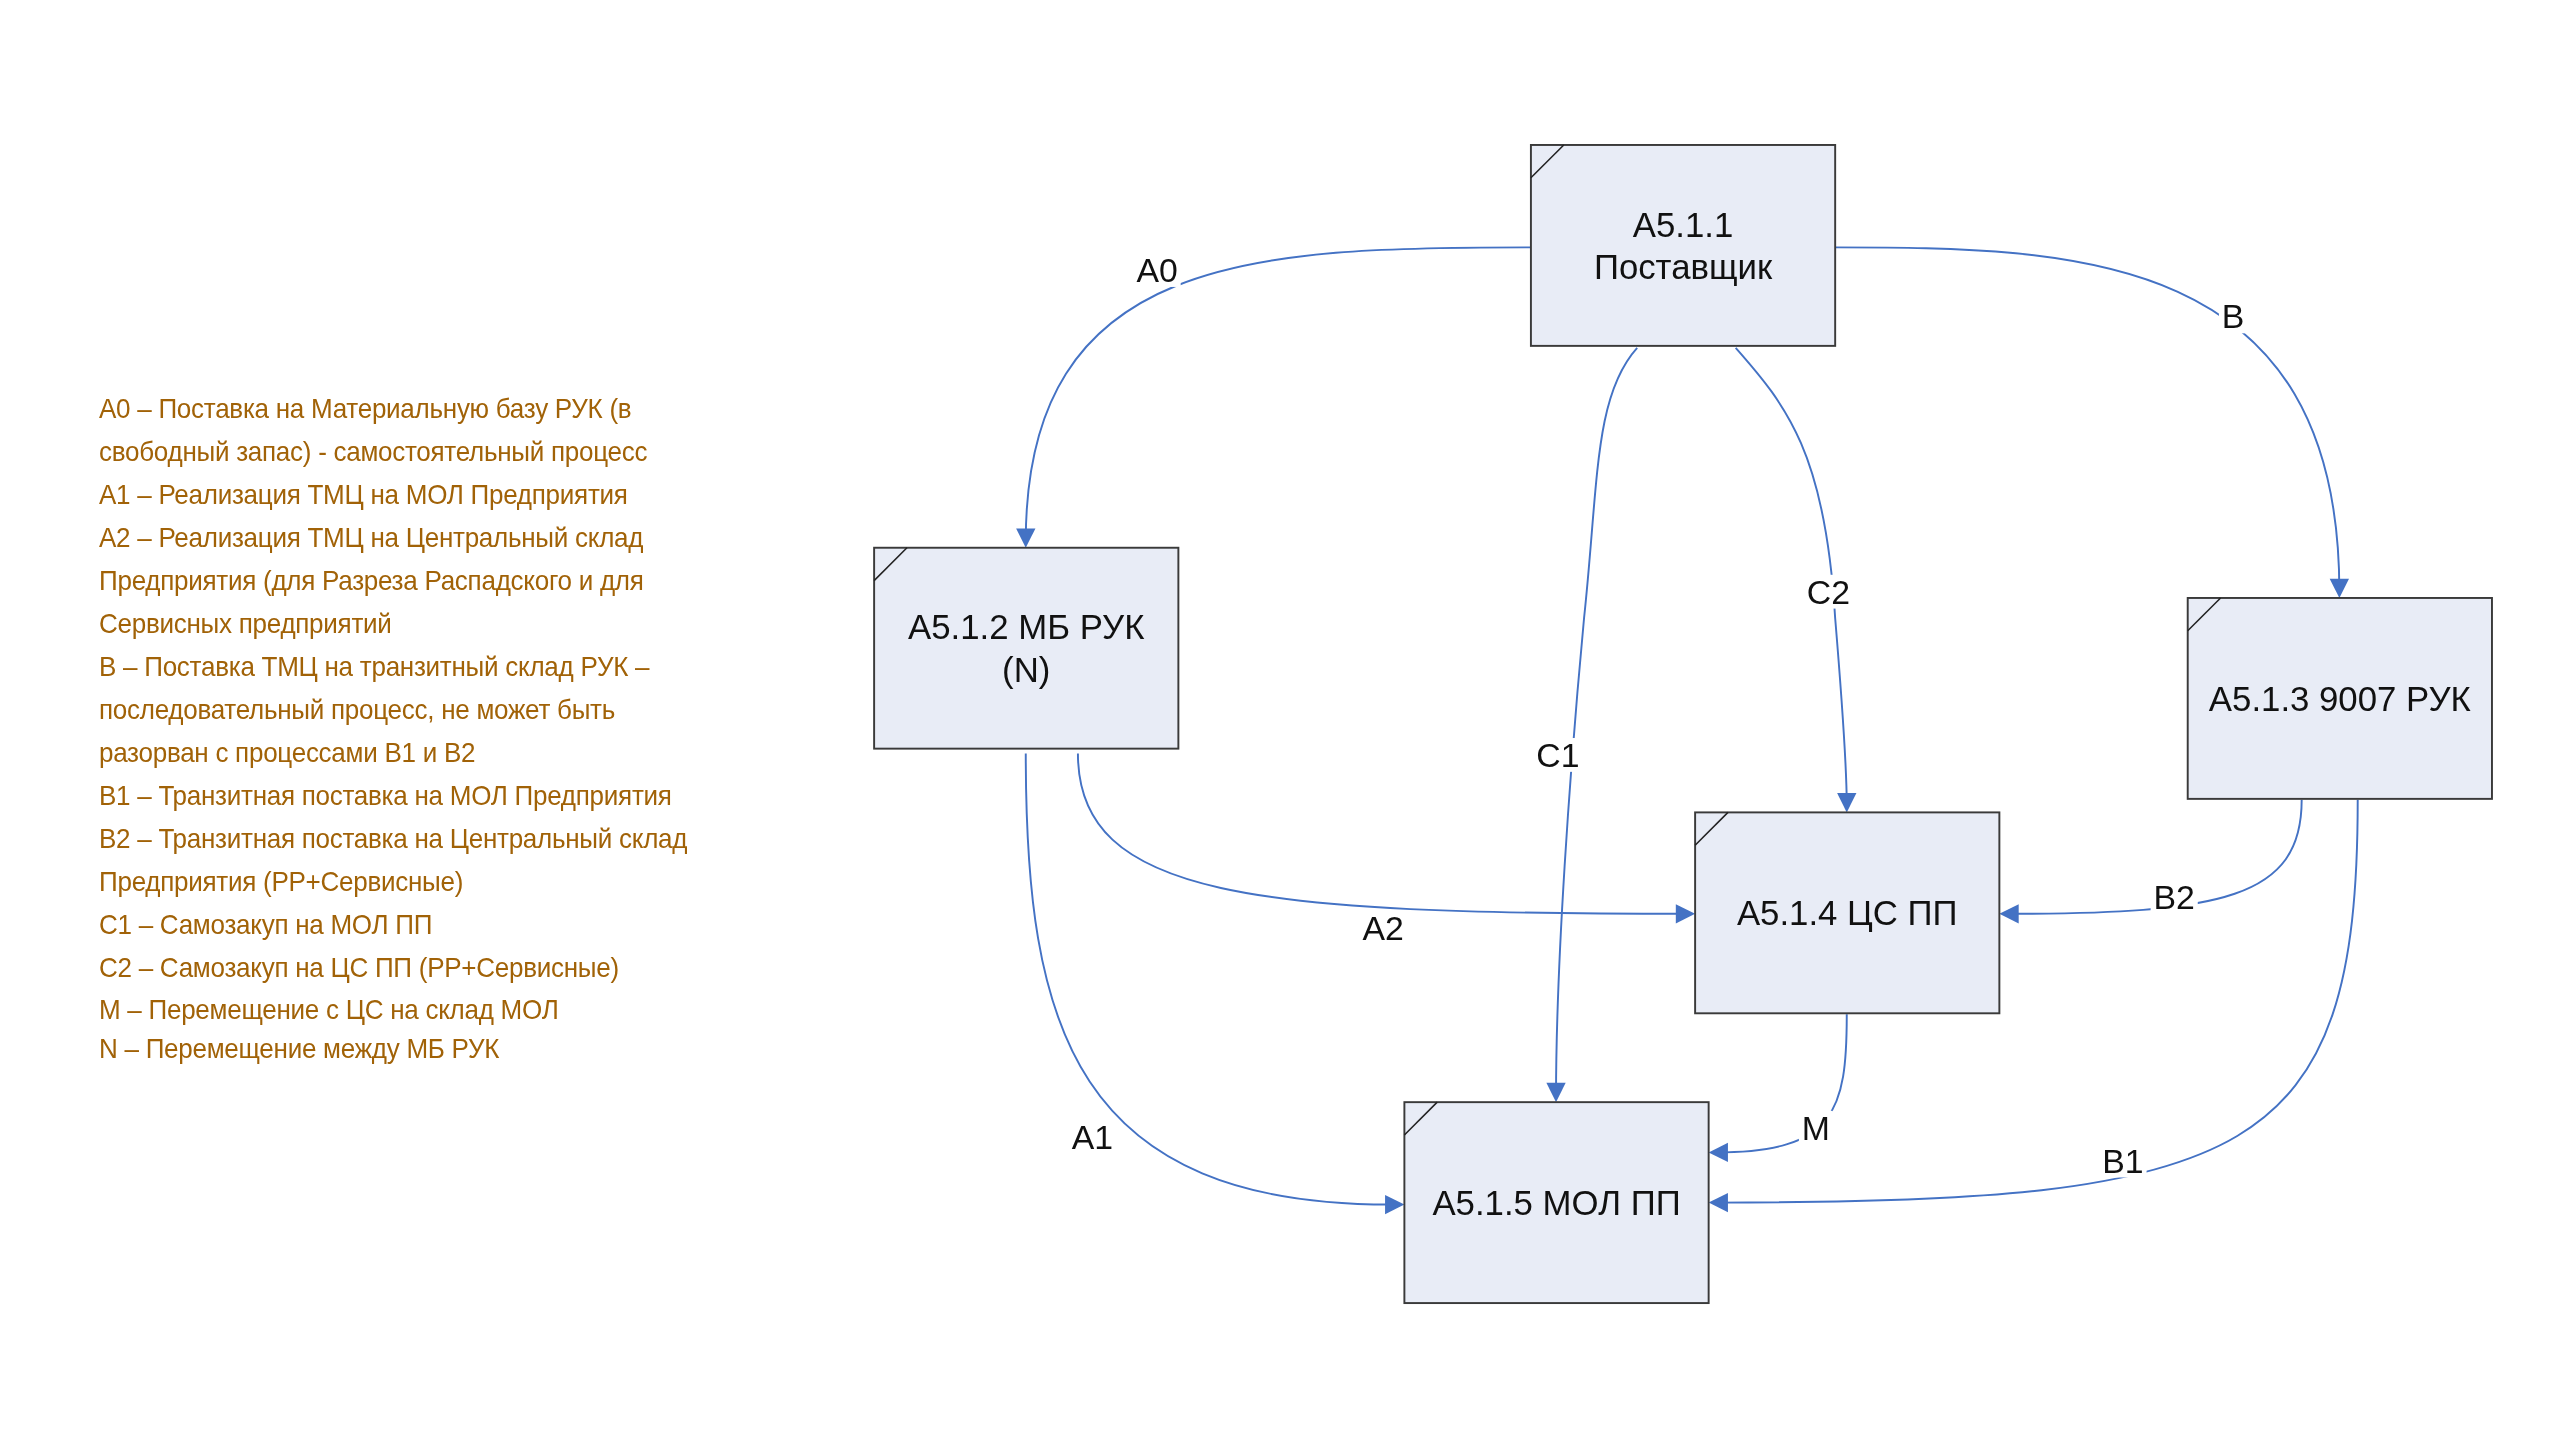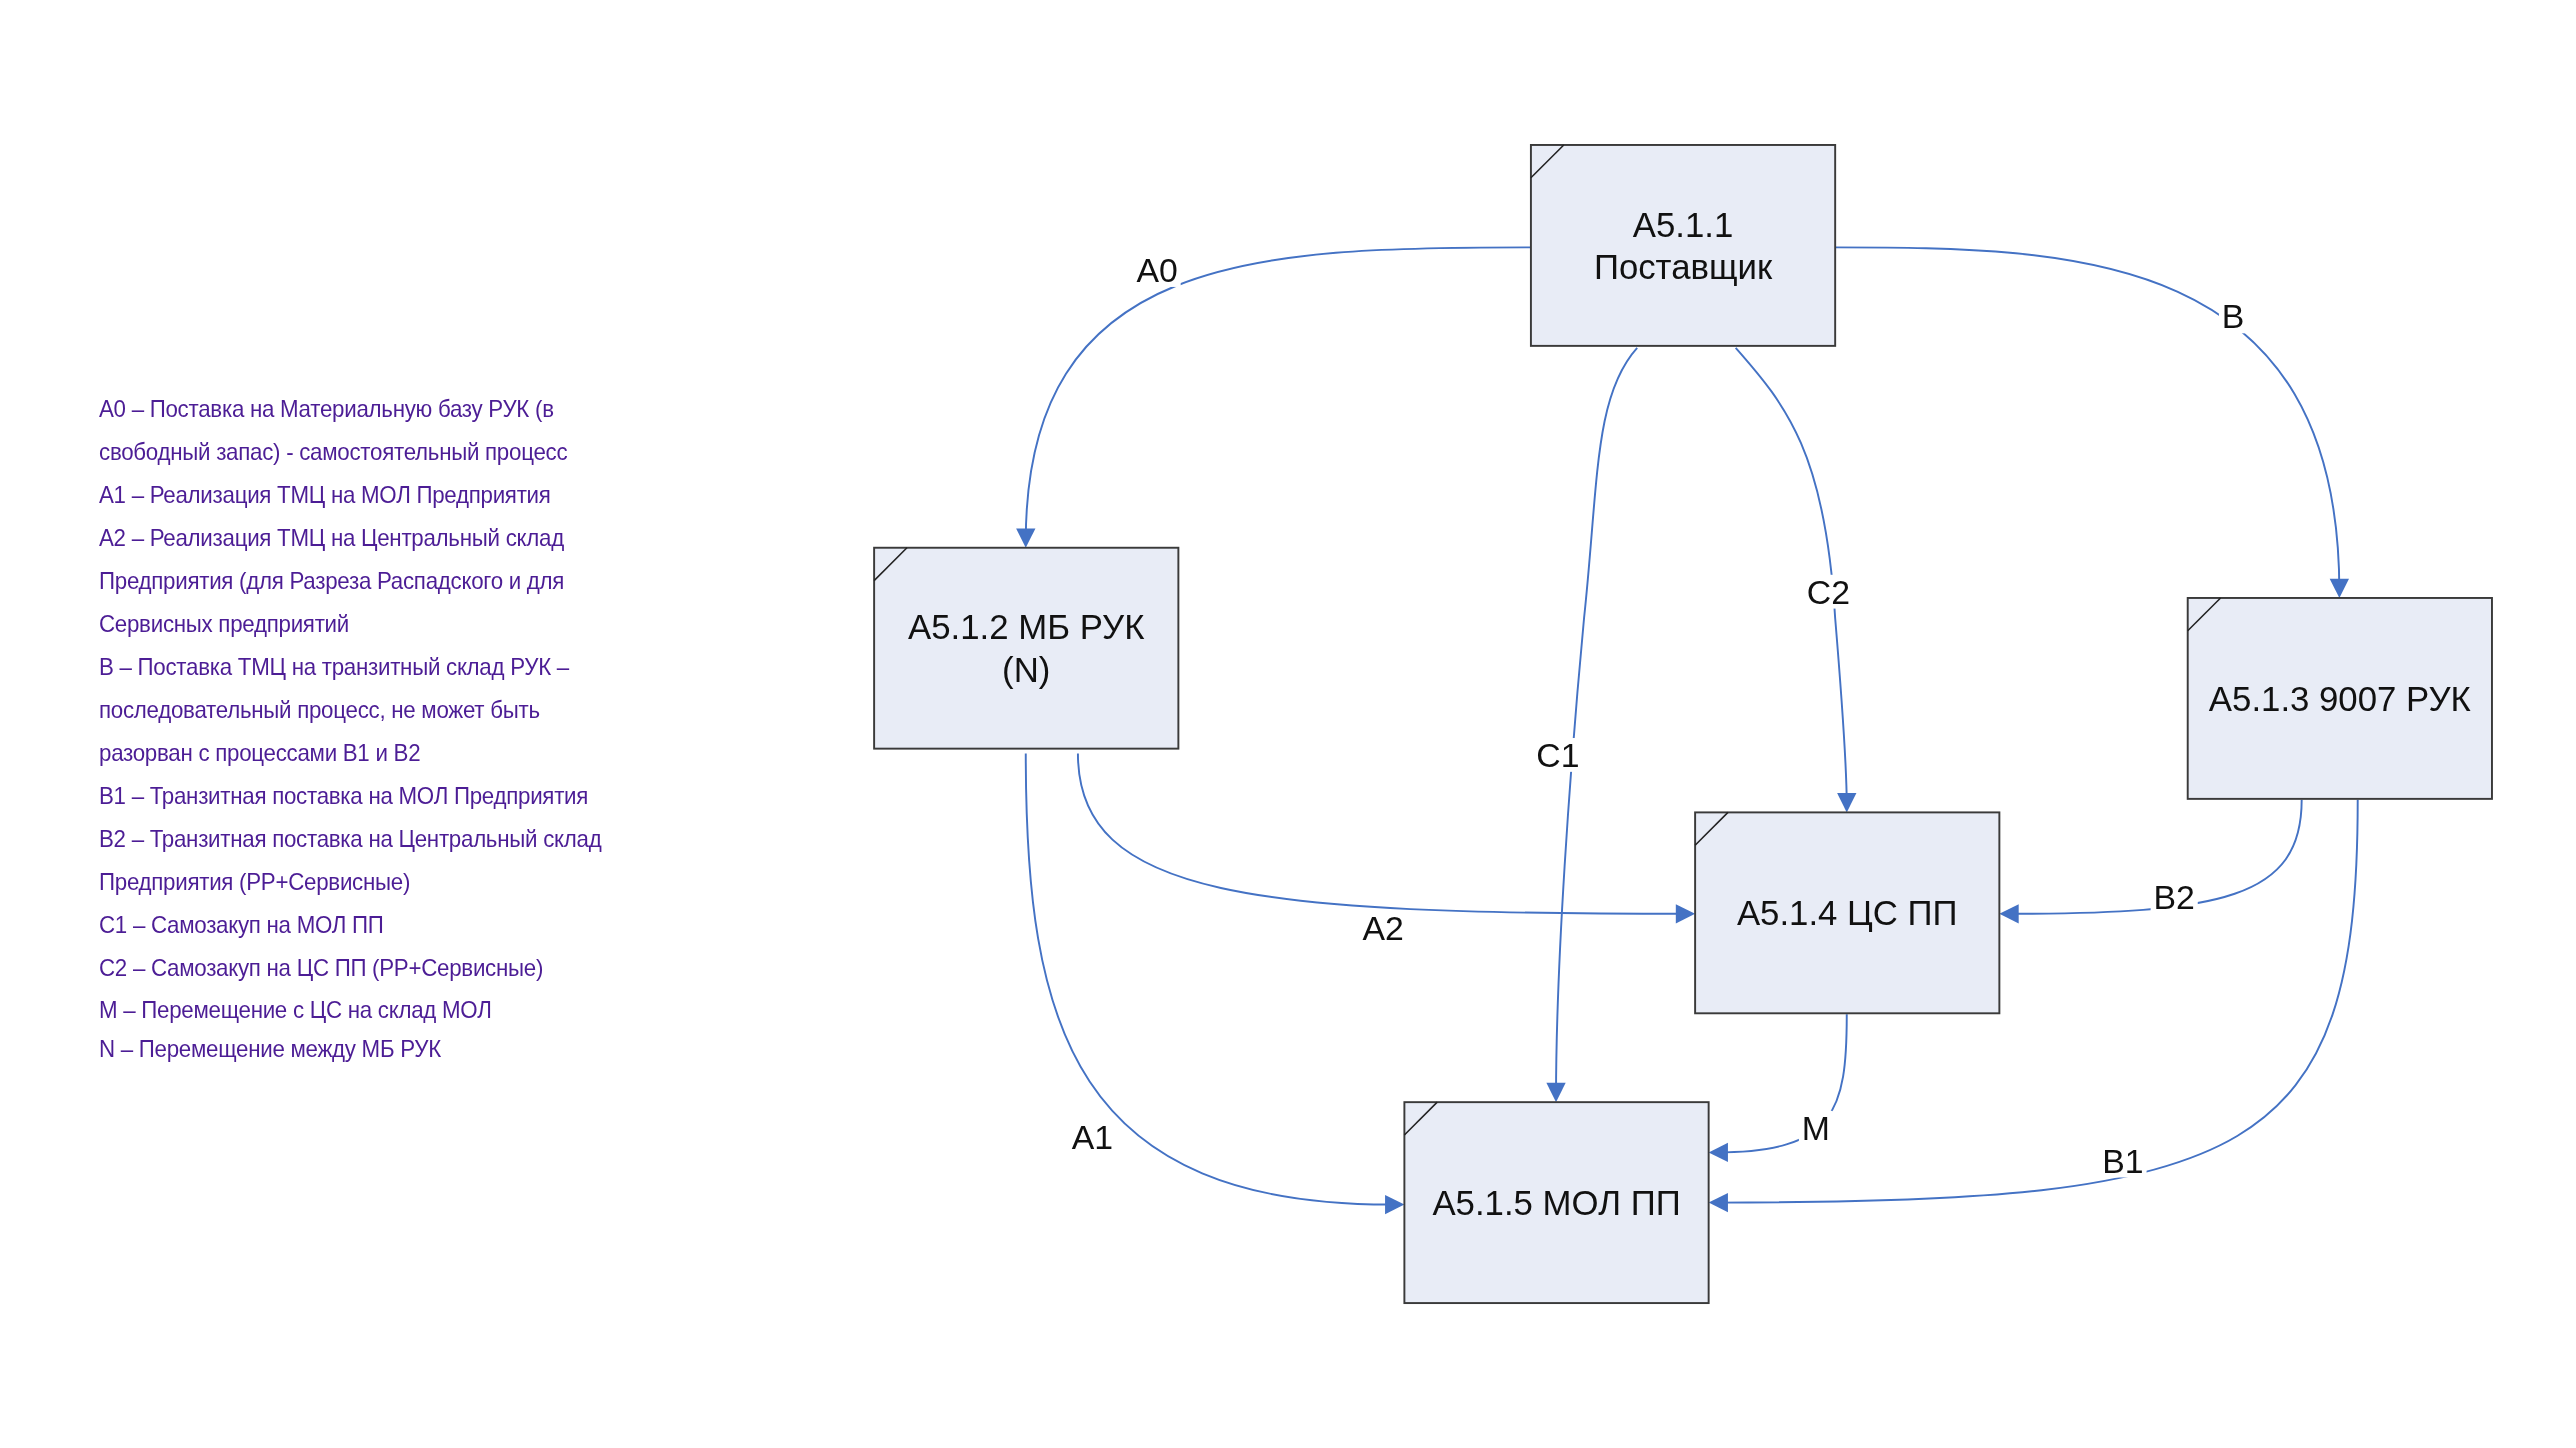--- a/index.html
+++ b/index.html
@@ -1,19 +1,19 @@
 <!DOCTYPE html>
 <html><head>
 <meta charset="utf-8">
 <style>
   html, body { margin:0; padding:0; background:#ffffff; }
   body { width:2576px; height:1449px; position:relative; overflow:hidden;
          font-family:"Liberation Sans", sans-serif; }
   #legend { position:absolute; left:99px; top:388px; width:734px;
-            font-size:24px; color:#4c1d95; letter-spacing:-0.3px; }
+            font-size:28px; color:#a16207; letter-spacing:-0.3px; }
   #legend .ln { height:43px; line-height:42px; white-space:nowrap; transform:scaleX(0.93); transform-origin:left center; }
   #legend .ln.tight { height:39px; line-height:39px; }
   svg#diagram { position:absolute; left:0; top:0; }
   .box-rect { fill:#E8ECF6; stroke:#3a3a3a; stroke-width:2; }
   .box-corner { stroke:#222; stroke-width:1.6; }
   .box-text { font-family:"Liberation Sans", sans-serif; font-size:36px; fill:#111; text-anchor:middle; }
   .conn { fill:none; stroke:#4472C4; stroke-width:2; }
   .arrow { fill:#4472C4; }
   .conn-label { font-family:"Liberation Sans", sans-serif; font-size:35px; fill:#111; text-anchor:middle; }
   .label-bg { fill:#ffffff; }

